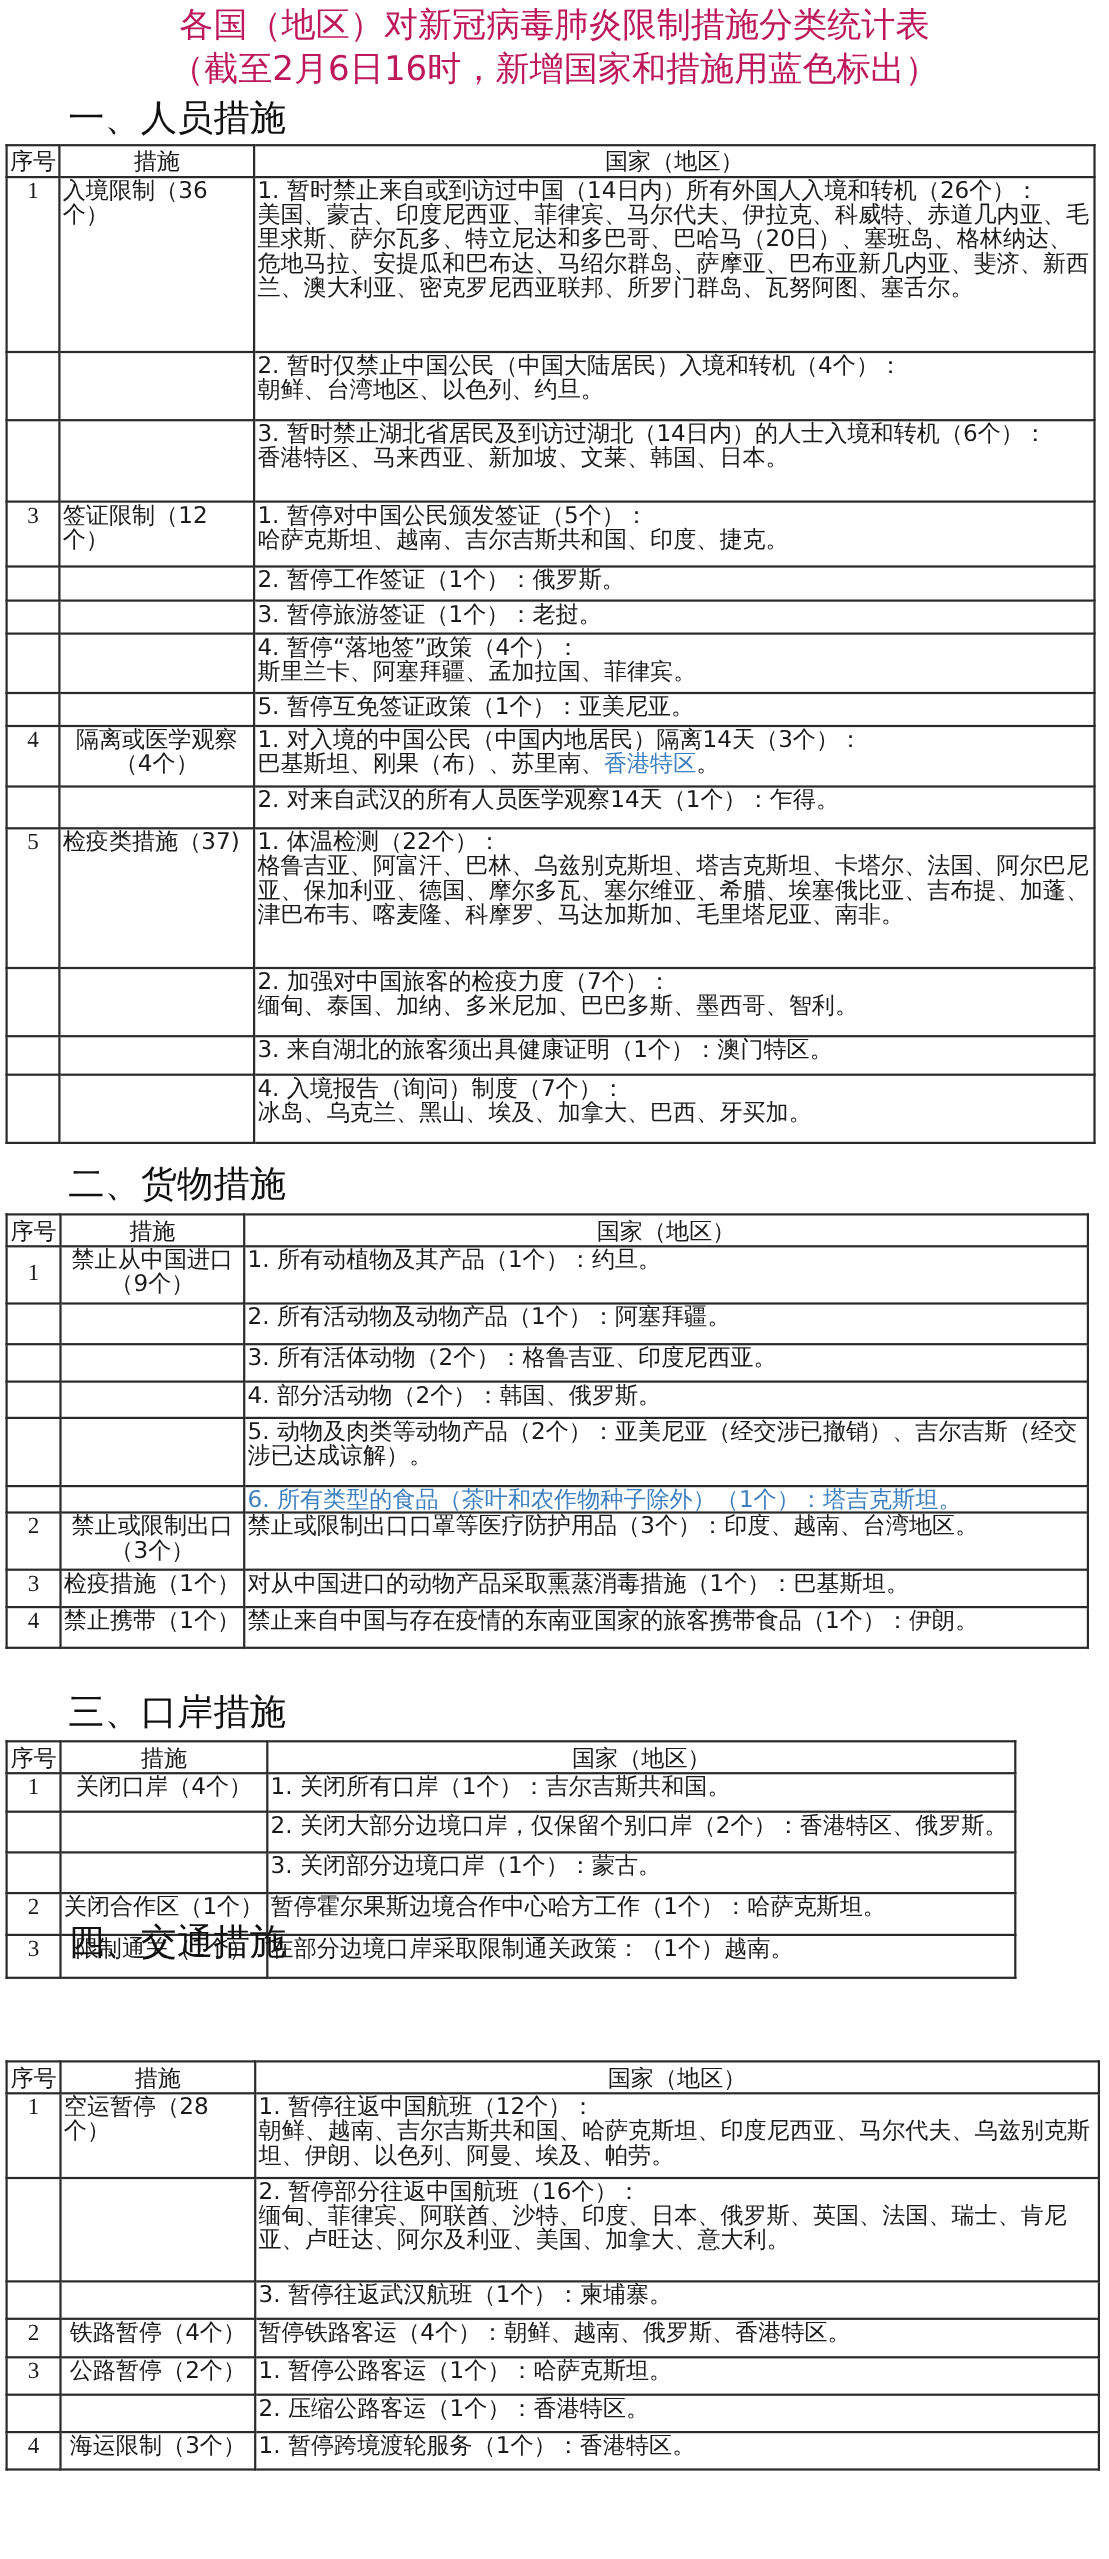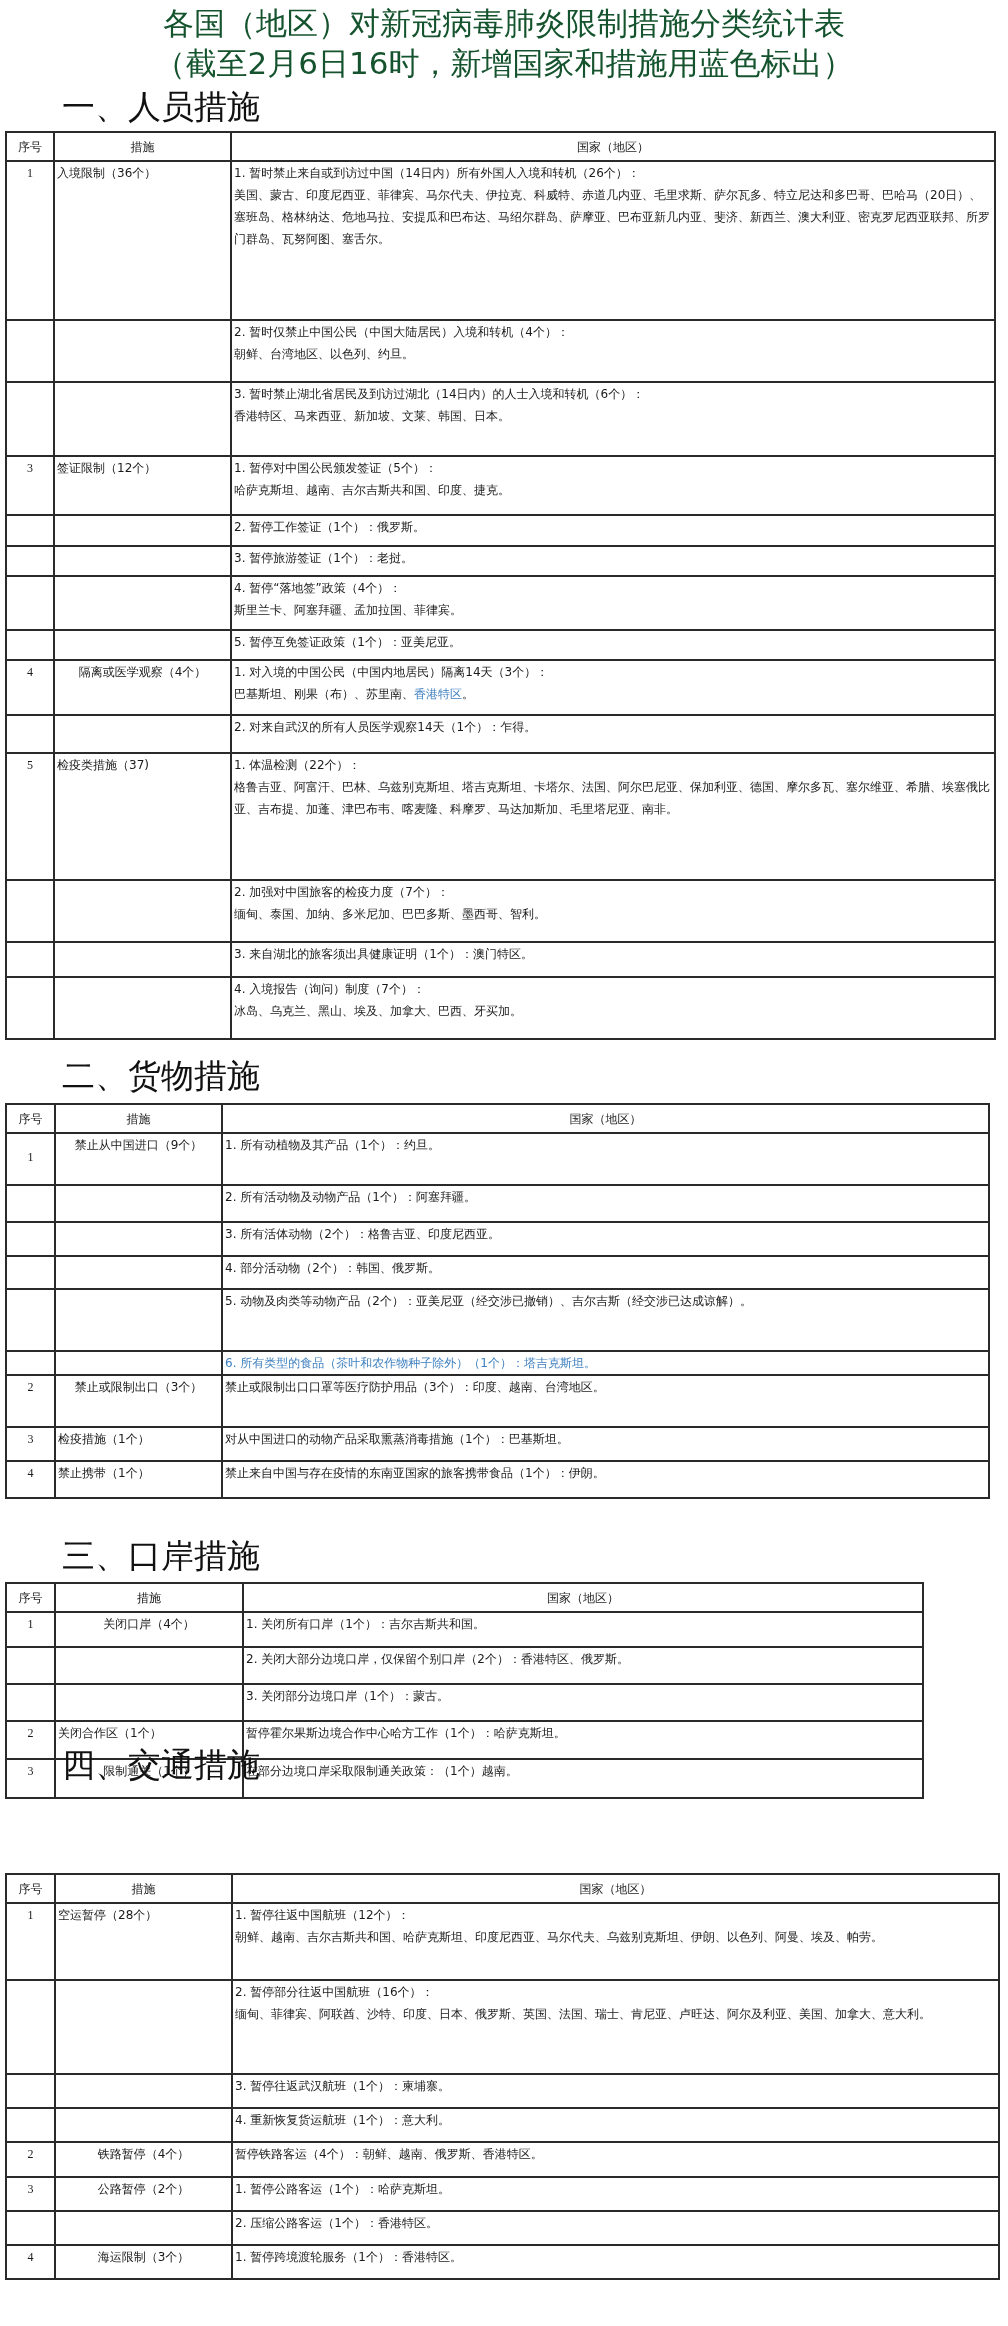--- a/index.html
+++ b/index.html
@@ -1,20 +1,20 @@
 <!DOCTYPE html>
 <html><head>
 <meta charset="utf-8">
 <style>
   * { box-sizing: border-box; margin: 0; padding: 0; }
   html, body { width: 1008px; height: 2326px; background: #ffffff; overflow: hidden; }
   body { position: relative; font-family: "DejaVu Serif", "Liberation Serif", serif; color: #1a1a1a; }
-  .title { position: absolute; left: 0; width: 1008px; text-align: center; font-family: "DejaVu Sans", sans-serif; font-size: 31px; line-height: 36px; color: #14532d; letter-spacing: 0px; }
+  .title { position: absolute; left: 0; width: 1008px; text-align: center; font-family: "DejaVu Sans", sans-serif; font-size: 31px; line-height: 36px; color: #be185d; letter-spacing: 0px; }
   .sec-title { position: absolute; left: 62px; font-family: "DejaVu Sans", sans-serif; font-size: 33px; line-height: 38px; color: #111; }
-  table.grid { position: absolute; border-collapse: collapse; table-layout: fixed; font-size: 12px; line-height: 22px; font-family: "DejaVu Sans", sans-serif; }
+  table.grid { position: absolute; border-collapse: collapse; table-layout: fixed; font-size: 21px; line-height: 22px; font-family: "DejaVu Sans", sans-serif; }
   table.grid td, table.grid th { border: 2px solid #2a2a2a; vertical-align: top; padding: 0 2px; font-weight: normal; overflow: hidden; }
   table.grid th { text-align: center; vertical-align: middle; }
   td.seq { text-align: center; vertical-align: middle; font-family: "Liberation Serif", serif; }
   td.measure { vertical-align: middle; padding-left: 3px; }
   td.measure.center { text-align: center; }
   td.detail { padding-left: 2px; padding-top: 2px; }
   .line { display: block; white-space: pre-wrap; }
   .blue { color: #3d7fbf; }
 </style>
 </head>
@@ -305,27 +305,20 @@
           <span class="line">缅甸、菲律宾、阿联酋、沙特、印度、日本、俄罗斯、英国、法国、瑞士、肯尼亚、卢旺达、阿尔及利亚、美国、加拿大、意大利。</span>
         </td>
   </tr>
   <tr style="height:34px">
     <td class="seq"></td>
     <td class="measure"></td>
     <td class="detail">
           <span class="line">3. 暂停往返武汉航班（1个）：柬埔寨。</span>
         </td>
   </tr>
-  <tr style="height:34px">
-    <td class="seq"></td>
-    <td class="measure"></td>
-    <td class="detail">
-          <span class="line">4. 重新恢复货运航班（1个）：意大利。</span>
-        </td>
-  </tr>
   <tr style="height:35px">
     <td class="seq">2</td>
     <td class="measure center">铁路暂停（4个）</td>
     <td class="detail">
           <span class="line">暂停铁路客运（4个）：朝鲜、越南、俄罗斯、香港特区。</span>
         </td>
   </tr>
   <tr style="height:34px">
     <td class="seq">3</td>
     <td class="measure center">公路暂停（2个）</td>

